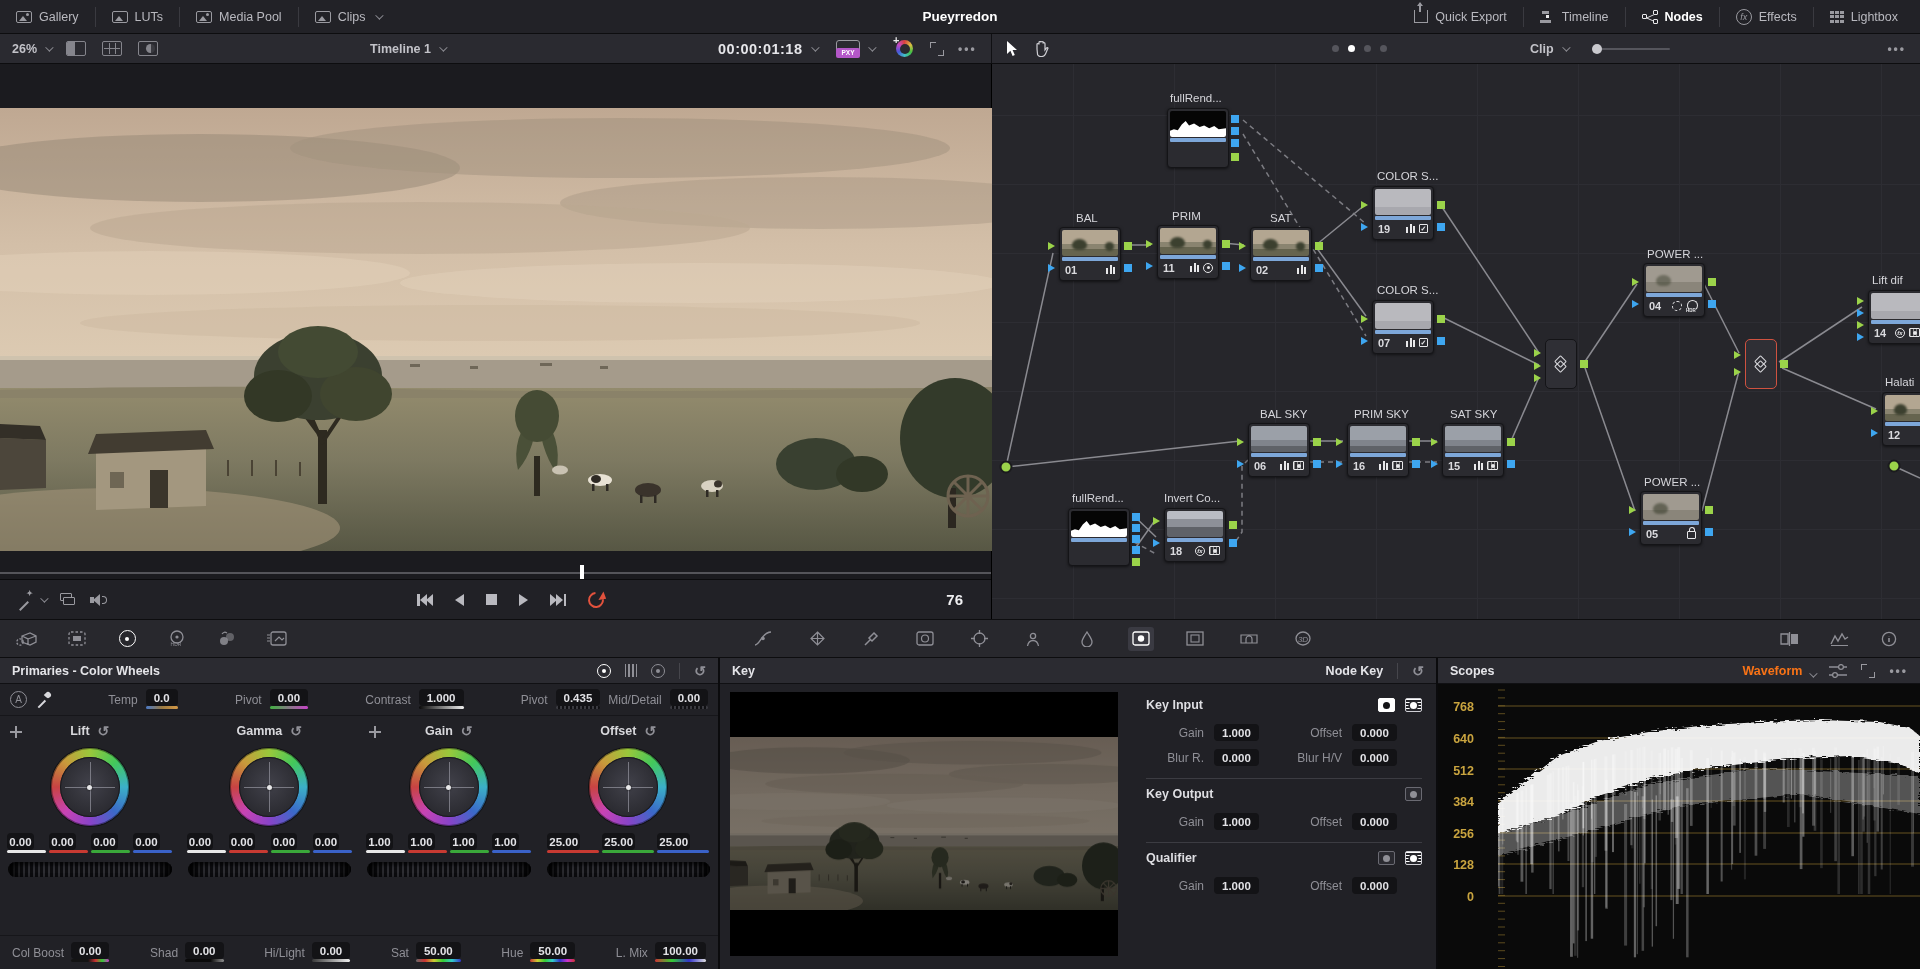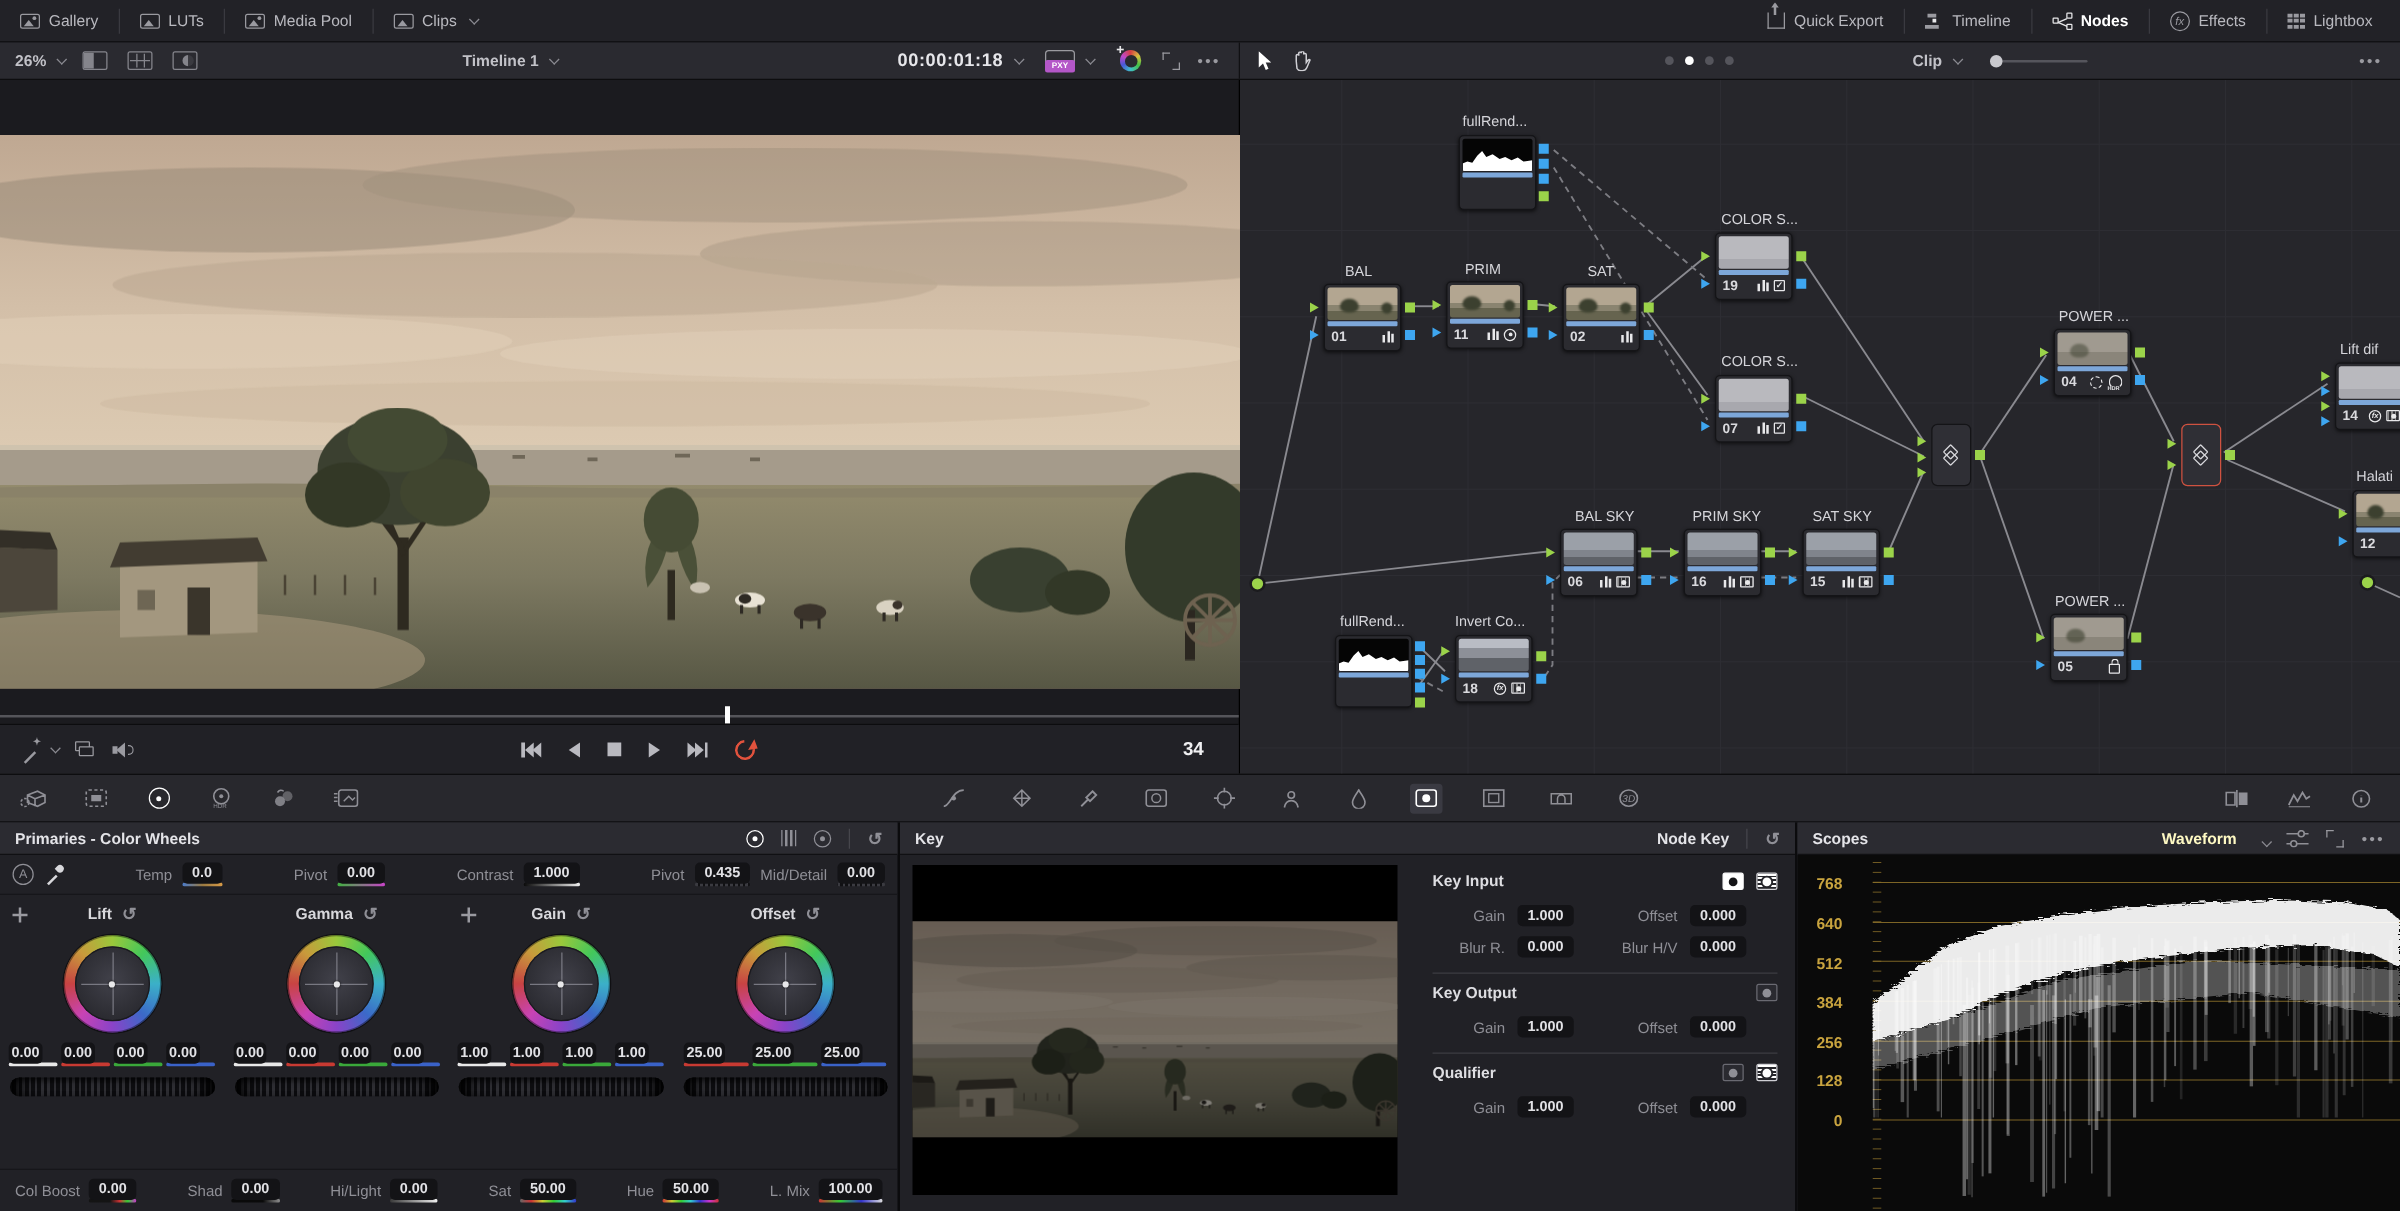--- a/index.html
+++ b/index.html
@@ -329,20 +329,21 @@
     </div>
     <div class="tb-sep"></div>
     <div class="tb-item">
       <span class="mini-frame">
           <span class="mt"></span>
         </span>
       <span>Clips</span>
       <span class="chev"></span>
     </div>
   </div>
+  <div id="tb-title">Pueyrredon</div>
   <div id="tb-right">
     <div class="tb-item">
       <span class="icon-export"></span>
       <span>Quick Export</span>
     </div>
     <div class="tb-sep"></div>
     <div class="tb-item">
       <span class="icon-tlbars"></span>
       <span>Timeline</span>
     </div>
@@ -565,21 +566,21 @@
         <span class="tp rev"></span>
         <span class="tp stop"></span>
         <span class="tp play"></span>
         <span class="skip fwd">
             <span class="bar"></span>
             <span class="t1"></span>
             <span class="t2"></span>
           </span>
         <span class="loop"></span>
       </div>
-      <div class="t-right">34</div>
+      <div class="t-right">76</div>
     </div>
   </div>
 
   <div id="graph">
     <svg id="wires" width="928" height="555">
       <g stroke="#8a8a90" stroke-width="1.5" fill="none">
         <path d="M14,403 L61,189"></path>
         <path d="M14,403 L248,377"></path>
         <path d="M135,181 L159,181"></path>
         <path d="M231,179 L252,181"></path>
@@ -1251,21 +1252,21 @@
           <span class="vbox">0.000</span>
         </span>
       </div>
     </div>
   </section>
 
   <section class="panel" id="p-scopes">
     <div class="panel-hd">
       <span>Scopes</span>
       <span class="hd-right">
-        <span style="display:flex;align-items:flex-end;gap:17px;color:#fef9c3;font-weight:bold">
+        <span style="display:flex;align-items:flex-end;gap:4px;color:#f97316;font-weight:bold">
           <span>Waveform</span>
           <span class="chev"></span>
         </span>
         <svg width="18" height="14" viewBox="0 0 18 14">
           <path d="M0,3 h18 M0,11 h18" stroke="#8f8f96" stroke-width="1.3"></path>
           <circle cx="12" cy="3" r="2.4" fill="#28282d" stroke="#8f8f96" stroke-width="1.3"></circle>
           <circle cx="6" cy="11" r="2.4" fill="#28282d" stroke="#8f8f96" stroke-width="1.3"></circle>
         </svg>
         <span class="icon-expand"></span>
         <span class="dots3">•••</span>

